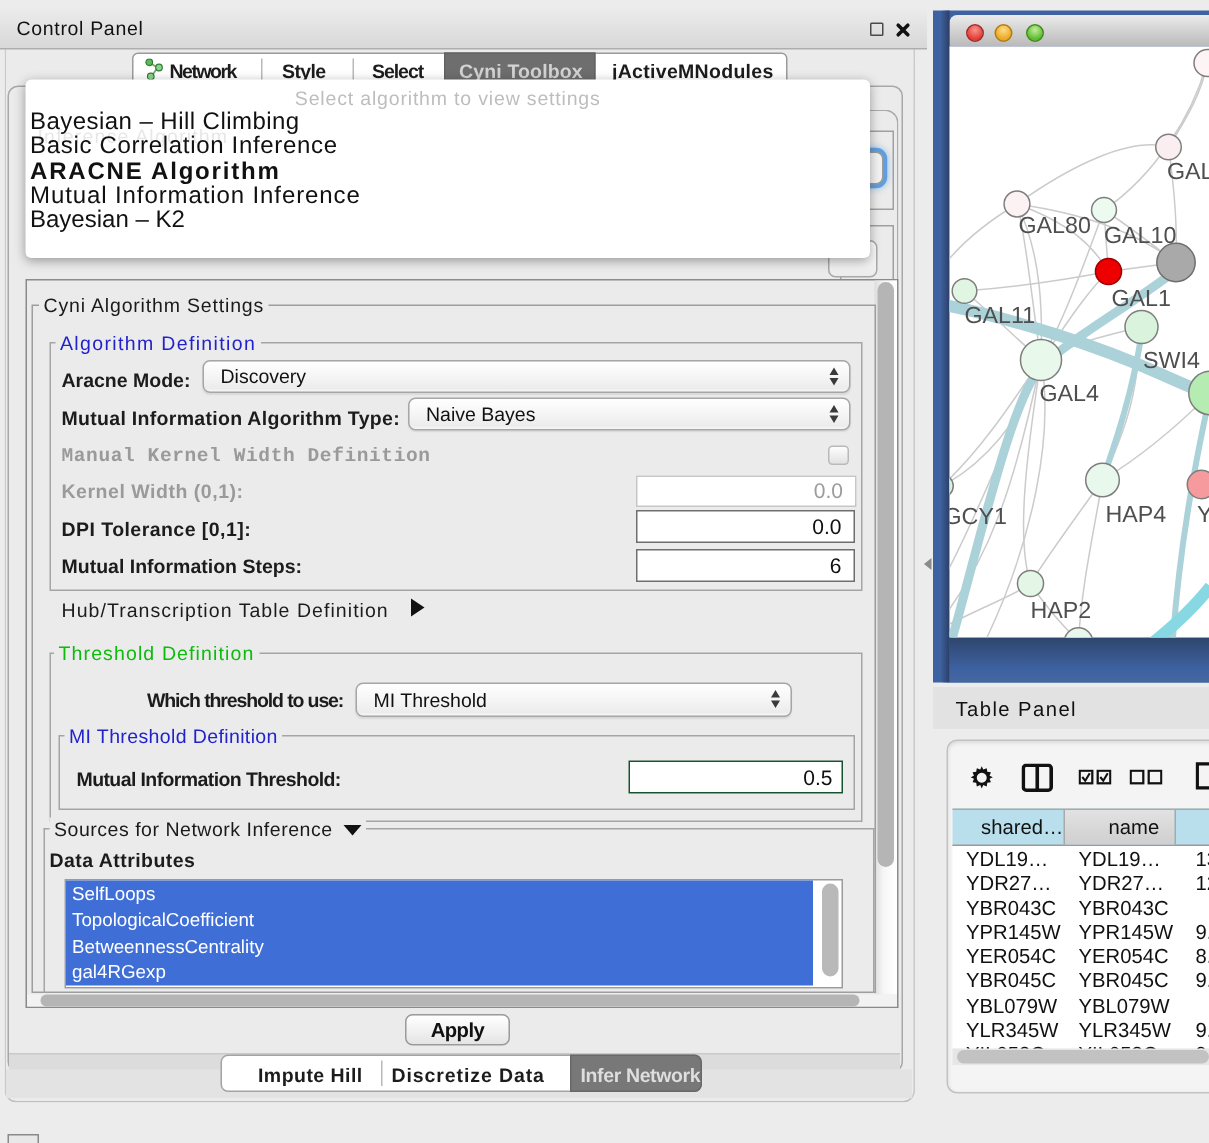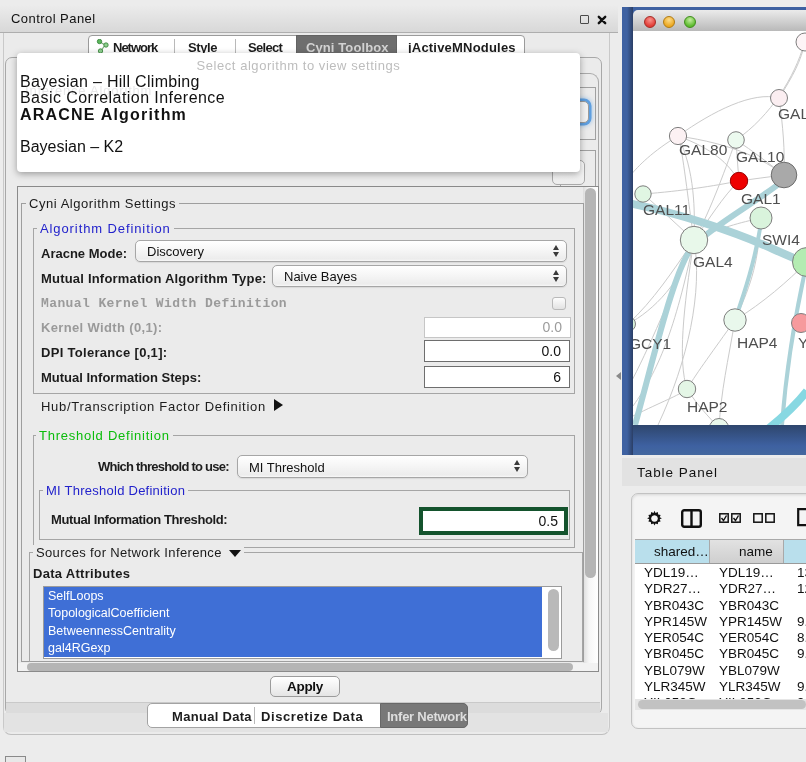--- a/index.html
+++ b/index.html
@@ -87,69 +87,69 @@
 
 <div class="abs lbl bold gray" style="left:41px;top:320px;letter-spacing:0.35px;">Kernel Width (0,1):</div>
 <div class="field" style="left:424px;top:317px;width:145px;height:19px;border:1px solid #c6c6c6;line-height:19px;color:#9c9c9c;"><span style="margin-right:8px;">0.0</span></div>
 
 <div class="abs lbl bold" style="left:41px;top:345px;letter-spacing:0.3px;">DPI Tolerance [0,1]:</div>
 <div class="field" style="left:424px;top:340px;width:144px;height:20px;border:1.5px solid #6e6e6e;line-height:20px;"><span style="margin-right:8px;">0.0</span></div>
 
 <div class="abs lbl bold" style="left:41px;top:370px;text-align:right;">Mutual Information Steps:</div>
 <div class="field" style="left:424px;top:366px;width:144px;height:20px;border:1.5px solid #6e6e6e;line-height:20px;"><span style="margin-right:8px;">6</span></div>
 
-<div class="abs lbl" style="left:41px;top:399px;letter-spacing:0.7px;">Hub/Transcription Factor Definition</div>
+<div class="abs lbl" style="left:41px;top:399px;letter-spacing:0.7px;">Hub/Transcription Table Definition</div>
 <div class="abs" style="left:274px;top:399px;width:0;height:0;border-top:6px solid transparent;border-bottom:6px solid transparent;border-left:9px solid #111;"></div>
 
 <div class="gbox" style="left:33px;top:435px;width:540px;height:111px;border-color:#a5a5a5;"></div>
 <div class="gtitle" style="left:36px;top:428px;color:#0bbc0b;letter-spacing:0.75px;">Threshold Definition</div>
 
 <div class="abs lbl bold" style="left:98px;top:459px;letter-spacing:-0.75px;">Which threshold to use:</div>
 <div class="combo" style="left:237px;top:455px;width:289px;height:21px;">
     <span class="txt">MI Threshold</span>
     <span class="arr" style="top:3px;"></span>
   </div>
 
 <div class="gbox" style="left:39px;top:490px;width:529px;height:48px;border-color:#a5a5a5;"></div>
 <div class="gtitle" style="left:43px;top:483px;color:#2222cc;letter-spacing:0.25px;">MI Threshold Definition</div>
 
 <div class="abs lbl bold" style="left:51px;top:512px;letter-spacing:-0.4px;">Mutual Information Threshold:</div>
-<div class="field" style="left:419px;top:507px;width:141px;height:20px;border:4px solid #14532d;line-height:20px;font-size:14px;"><span style="margin-right:6px;">0.5</span></div>
+<div class="field" style="left:419px;top:507px;width:141px;height:20px;border:1px solid #14532d;line-height:20px;font-size:14px;"><span style="margin-right:6px;">0.5</span></div>
 
 <div class="gbox" style="left:29px;top:552px;width:552px;height:109px;border-color:#a5a5a5;border-bottom:none;"></div>
 <div class="gtitle" style="left:33px;top:545px;color:#1a1a1a;letter-spacing:0.35px;">Sources for Network Inference <span style="display:inline-block;width:0;height:0;border-left:6.5px solid transparent;border-right:6.5px solid transparent;border-top:7.5px solid #111;vertical-align:0px;margin-left:3px;"></span></div>
 
 <div class="abs lbl bold" style="left:33px;top:566px;letter-spacing:0.3px;">Data Attributes</div>
 
 <div class="abs" style="left:43px;top:586px;width:519px;height:73px;border:1px solid #9b9b9b;background:#fff;box-sizing:border-box;"></div>
 <div class="abs" style="left:44px;top:587px;width:498px;height:70px;background:#3f6fd6;"></div>
 <div class="abs" style="left:48px;top:588px;font-size:12.5px;color:#fff;line-height:17.3px;">SelfLoops<br>TopologicalCoefficient<br>BetweennessCentrality<br>gal4RGexp</div>
 <div class="abs" style="left:548px;top:589px;width:11px;height:62px;background:#b9b9b9;border-radius:6px;"></div>
 
 <div class="abs" style="left:270px;top:676px;width:68px;height:19px;border:1px solid #9b9b9b;border-radius:5px;background:linear-gradient(#ffffff,#f2f2f2 50%,#e4e4e4);text-align:center;line-height:19px;font-size:13.5px;color:#111;font-weight:bold;letter-spacing:-0.35px;">Apply</div>
 
 <div class="abs" style="left:6px;top:702px;width:594px;height:11px;background:#dcdcdc;border-top:1px solid #c9c9c9;"></div>
 <div class="abs" style="left:4px;top:713px;width:604px;height:19px;background:#e3e3e3;"></div>
 <div class="abs" style="left:147px;top:703px;width:321px;height:25px;background:#fff;border:1px solid #a3a3a3;border-radius:5px;box-sizing:border-box;"></div>
 <div class="abs" style="left:380px;top:703px;width:88px;height:25px;background:#787878;border:1px solid #686868;border-radius:0 5px 5px 0;box-sizing:border-box;"></div>
 <div class="abs" style="left:254px;top:707px;width:1px;height:17px;background:#b9b9b9;"></div>
-<div class="abs lbl bold" style="left:172px;top:709px;letter-spacing:0.3px;">Manual Data</div>
+<div class="abs lbl bold" style="left:172px;top:709px;letter-spacing:0.3px;">Impute Hill</div>
 <div class="abs lbl bold" style="left:261px;top:709px;letter-spacing:0.6px;">Discretize Data</div>
 <div class="abs lbl bold" style="left:387px;top:709px;color:#dedede;letter-spacing:-0.25px;">Infer Network</div>
 
 <div class="abs" style="left:5px;top:756px;width:19px;height:6px;border:1.5px solid #8a8a8a;background:#e8e8e8;"></div>
 
 <div class="abs" style="left:17px;top:53px;width:563px;height:119px;background:#fff;border-radius:4px;box-shadow:0 2px 7px rgba(0,0,0,0.35);"></div>
 <div class="abs" style="left:17px;top:58px;width:563px;text-align:center;font-size:13px;color:#bdbdbd;letter-spacing:0.55px;">Select algorithm to view settings</div>
 <div class="abs" style="left:25px;top:83px;font-size:13px;color:rgba(120,120,125,0.18);letter-spacing:0.8px;">Inference Algorithm</div>
 <div class="abs" style="left:20px;top:74px;font-size:16px;color:#111;line-height:16.3px;">
 <span style="letter-spacing:0.3px;">Bayesian – Hill Climbing</span><br>
 <span style="letter-spacing:0.45px;">Basic Correlation Inference</span><br>
 <b style="letter-spacing:1.2px;">ARACNE Algorithm</b><br>
-<br>
+<span style="letter-spacing:0.6px;">Mutual Information Inference</span><br>
 <span>Bayesian – K2</span><br>
 </div>
 
 <div class="abs" style="left:616px;top:372px;width:0;height:0;border-top:4px solid transparent;border-bottom:4px solid transparent;border-right:5px solid #8a8a8a;"></div>
 
 <div class="abs" style="left:622px;top:7px;width:184px;height:448px;background:#3e61a1;"></div>
 <div class="abs" style="left:627px;top:7px;width:6px;height:448px;background:linear-gradient(90deg,rgba(43,63,102,0),#2b3f66);"></div>
 <div class="abs" style="left:633px;top:425px;width:173px;height:30px;background:linear-gradient(#2e466d,#3e61a1 70%,#44689f);"></div>
 
 <div class="abs" style="left:633px;top:10px;width:173px;height:21px;border-radius:5px 0 0 0;background:linear-gradient(#ebebeb,#b9b9b9);border-bottom:1px solid #8f8f8f;"></div>

